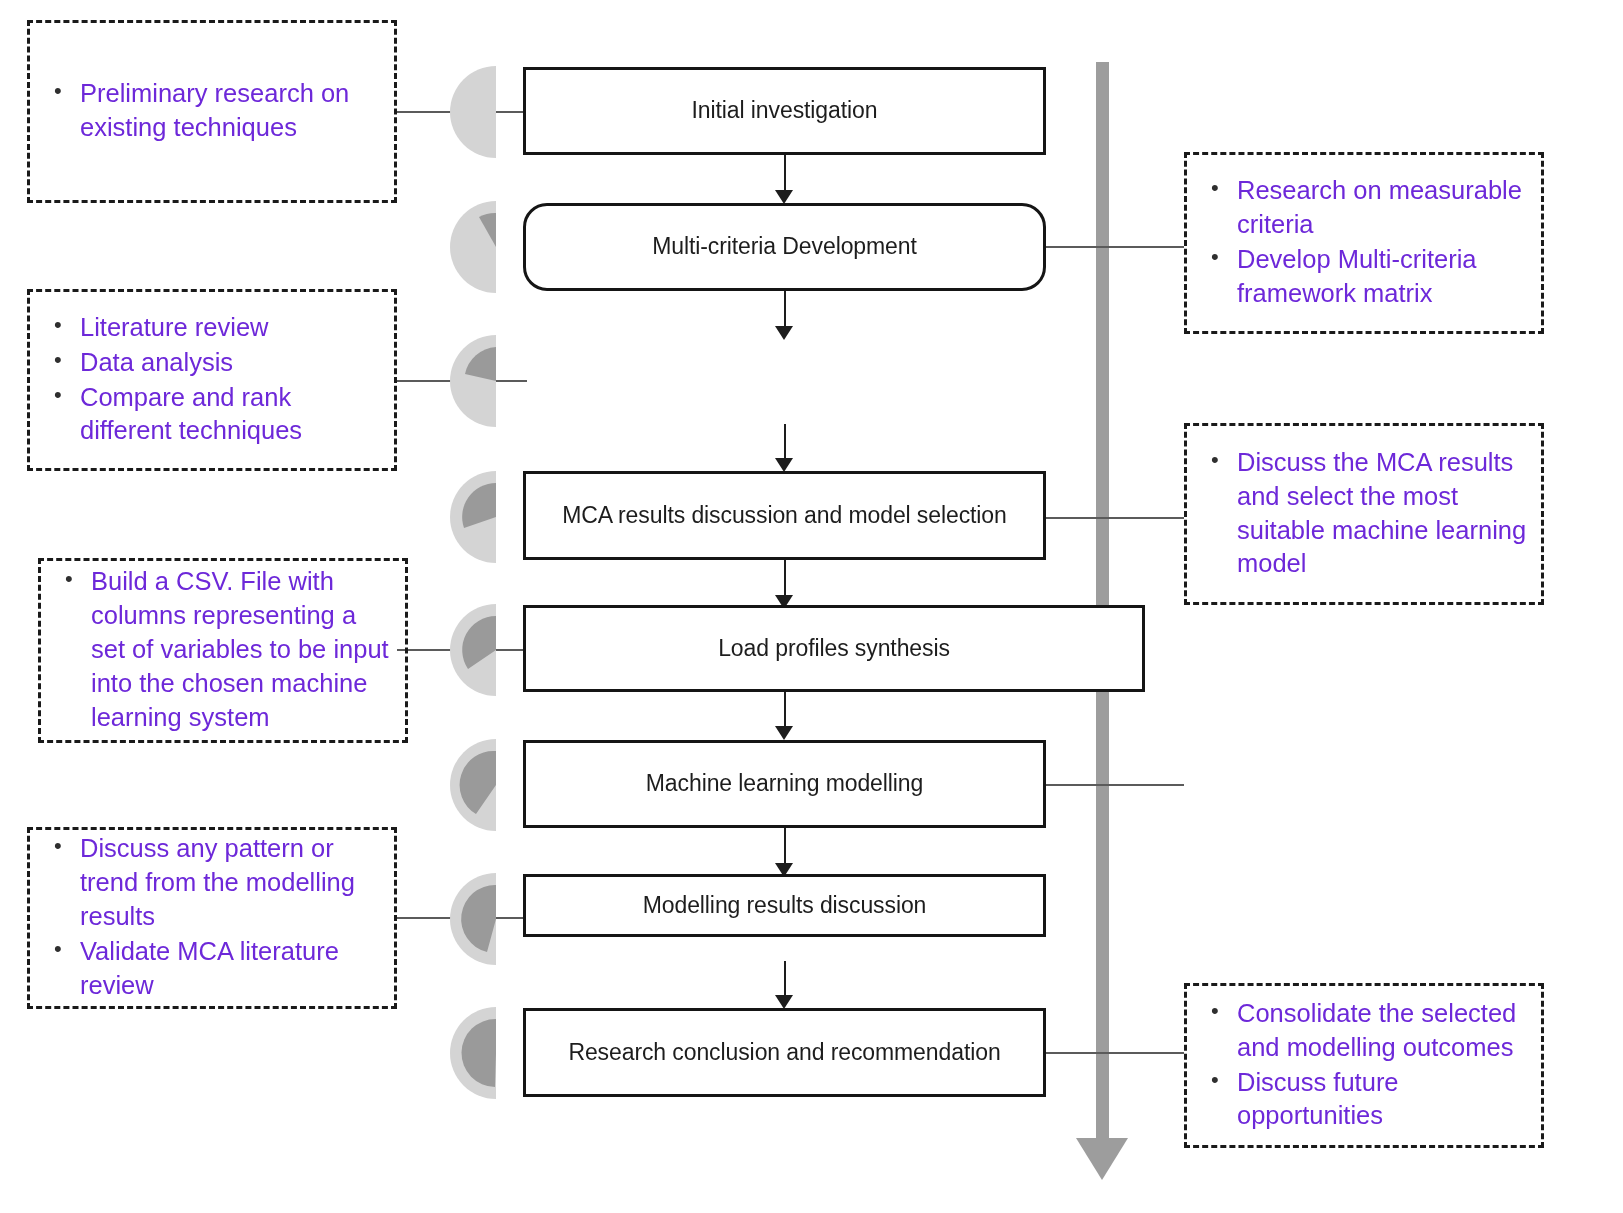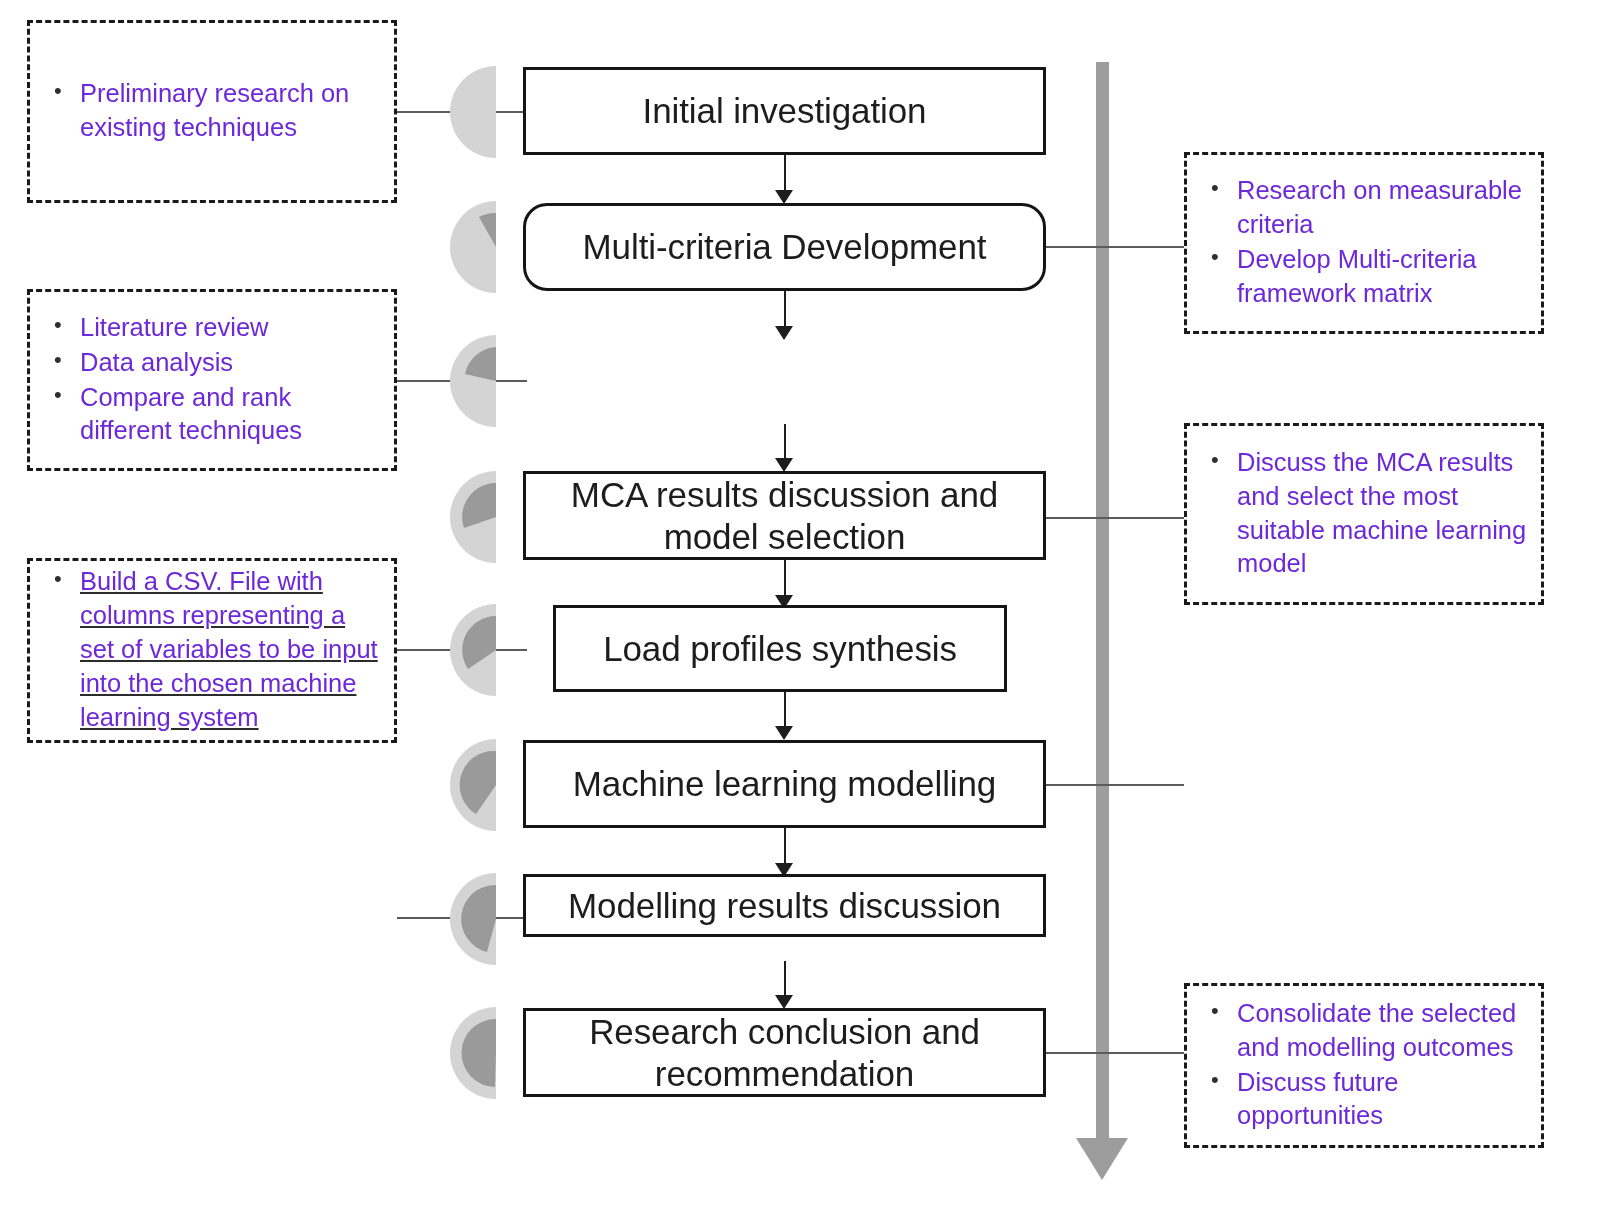--- a/index.html
+++ b/index.html
@@ -63,21 +63,21 @@
   
   .pbox {
     position: absolute;
     box-sizing: border-box;
     border: 3px solid #151515;
     background: #ffffff;
     display: flex;
     align-items: center;
     justify-content: center;
     text-align: center;
-    font-size: 35px;
+    font-size: 23px;
     line-height: 1.18;
     color: #1d1d1d;
     letter-spacing: -0.1px;
   }
 
   
   .marker {
     position: absolute;
   }
 
@@ -209,21 +209,21 @@
     </svg>
   </div>
 
   <div class="pbox" style="left:523px; top:67px; width:523px; height:88px;">Initial investigation</div>
 
   <div class="pbox" style="left:523px; top:203px; width:523px; height:88px;border-radius:24px;">Multi-criteria Development</div>
 
 
   <div class="pbox" style="left:523px; top:471px; width:523px; height:89px;">MCA results discussion and model selection</div>
 
-  <div class="pbox" style="left:523px; top:605px; width:454px; height:87px;margin-left:30px;">Load profiles synthesis</div>
+  <div class="pbox" style="left:523px; top:605px; width:622px; height:87px;">Load profiles synthesis</div>
 
   <div class="pbox" style="left:523px; top:740px; width:523px; height:88px;">Machine learning modelling</div>
 
   <div class="pbox" style="left:523px; top:874px; width:523px; height:63px;">Modelling results discussion</div>
 
   <div class="pbox" style="left:523px; top:1008px; width:523px; height:89px;">Research conclusion and recommendation</div>
 
   <div class="note" style="left:27px; top:20px; width:370px; height:183px;">
     <ul>
       <li>Preliminary research on existing techniques</li>
@@ -231,26 +231,32 @@
   </div>
 
   <div class="note" style="left:27px; top:289px; width:370px; height:182px;">
     <ul>
       <li>Literature review</li>
       <li>Data analysis</li>
       <li>Compare and rank different techniques</li>
     </ul>
   </div>
 
-  <div class="note" style="left:27px; top:558px; width:370px; height:185px;text-decoration:underline;">
+  <div class="note" style="left:38px; top:558px; width:370px; height:185px;">
     <ul>
       <li>Build a CSV. File with columns representing a set of variables to be input into the chosen machine learning system</li>
     </ul>
   </div>
 
+  <div class="note" style="left:27px; top:827px; width:370px; height:182px;">
+    <ul>
+      <li>Discuss any pattern or trend from the modelling results</li>
+      <li>Validate MCA literature review</li>
+    </ul>
+  </div>
 
   <div class="note" style="left:1184px; top:152px; width:360px; height:182px;">
     <ul>
       <li>Research on measurable criteria</li>
       <li>Develop Multi-criteria framework matrix</li>
     </ul>
   </div>
 
   <div class="note" style="left:1184px; top:423px; width:360px; height:182px;">
     <ul>

